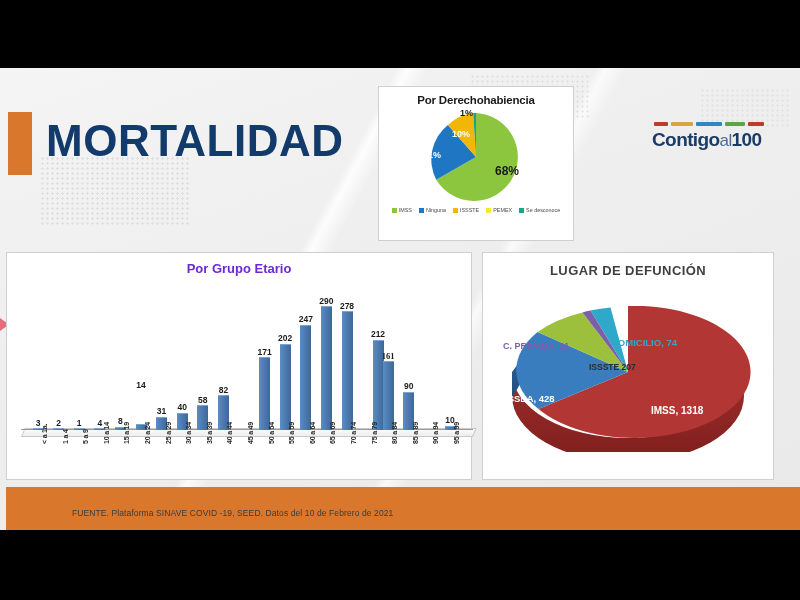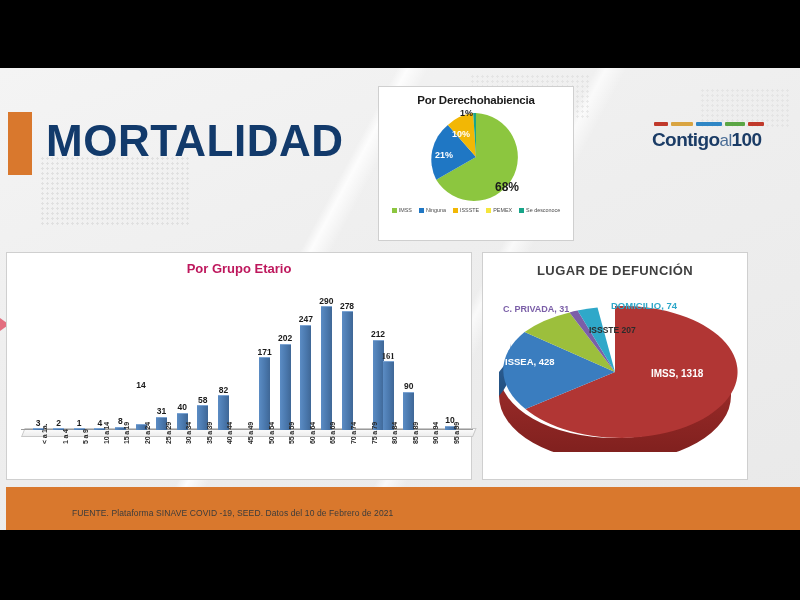--- a/index.html
+++ b/index.html
@@ -51,33 +51,33 @@
   
   .panel { position:absolute; background:#fff; border:1px solid #cfcfcf; }
 
   
   #panel-pie1 { left:378px; top:86px; width:196px; height:155px; }
   #pie1-title { text-align:center; font-size:11.5px; font-weight:bold; color:#1a1a1a;
                 margin-top:7px; letter-spacing:-.2px; }
   #pie1-wrap  { position:relative; width:100%; height:98px; }
   #pie1-svg   { position:absolute; left:50%; top:2px; transform:translateX(-50%); }
   .pie1-lbl { position:absolute; font-size:9px; font-weight:bold; }
-  #pie1-l68 { left:116px; top:58px;  color:#1a1a1a; font-size:12px;margin-top:16px; }
-  #pie1-l21 { left:56px;  top:44px;  color:#ffffff; }
+  #pie1-l68 { left:116px; top:58px;  color:#1a1a1a; font-size:12px; }
+  #pie1-l21 { left:44px;  top:44px;  color:#ffffff; }
   #pie1-l10 { left:73px;  top:23px;  color:#ffffff; }
   #pie1-l1  { left:81px;  top:2px;   color:#1a1a1a; }
   #pie1-legend { display:flex; justify-content:center; align-items:center; gap:7px;
                  margin-top:3px; flex-wrap:nowrap; }
   .lg-item { display:flex; align-items:center; gap:2px; }
   .lg-sw   { width:5px; height:5px; display:inline-block; }
   .lg-tx   { font-size:5.4px; color:#4a4a4a; white-space:nowrap; }
 
   
   #panel-bars { left:6px; top:252px; width:466px; height:228px; }
-  #bars-title { text-align:center; font-size:13px; font-weight:bold; color:#be185d;
+  #bars-title { text-align:center; font-size:13px; font-weight:bold; color:#6d28d9;
                 margin-top:8px; }
   #bars-plot  { position:relative; margin:4px 6px 0 10px; height:150px; }
   .bcol { position:absolute; bottom:0; width:14px; display:flex; flex-direction:column;
           justify-content:flex-end; align-items:center; height:100%; }
   .bval { font-size:8.5px; font-weight:bold; color:#1a1a1a; margin-bottom:1px;
           line-height:1; }
   .brect{ width:11px; background:linear-gradient(90deg,#5b8cc4 0%,#4a78ad 55%,#3f6796 100%);
           border-top:1px solid #7ba3d2; }
   
   #bars-floor { position:absolute; left:4px; bottom:-7px; width:452px; height:9px;
@@ -86,26 +86,26 @@
                 transform:skewX(-22deg); transform-origin:left bottom; }
   #bars-axis  { position:absolute; left:4px; bottom:0; width:452px; height:1px;
                 background:#9a9a9a; }
   #bars-labels{ position:relative; margin:14px 6px 0 10px; height:44px; }
   .blbl { position:absolute; top:0; width:11px;
           font-size:7px; color:#2b2b2b; font-weight:bold; white-space:nowrap;
           transform:rotate(-90deg); transform-origin:left top;
           letter-spacing:-.2px; }
 
   
-  #panel-pie2 { left:482px; top:252px; width:266px; height:228px; }
+  #panel-pie2 { left:482px; top:252px; width:292px; height:228px; }
   #pie2-title { text-align:center; font-size:13px; font-weight:bold; color:#3f3f3f;
                 margin-top:10px; letter-spacing:.4px; }
   #pie2-wrap  { position:relative; width:100%; height:180px; }
   #pie2-svg   { position:absolute; left:50%; top:6px; transform:translateX(-50%); }
-  .p2lbl { position:absolute; font-weight:bold; white-space:nowrap; }
+  .p2lbl { position:absolute; font-weight:bold; white-space:nowrap;margin-top:37px; }
   #p2-priv { left:20px;  top:26px;  font-size:9px;  color:#7b5fa8; }
   #p2-domi { left:128px; top:22px;  font-size:9.5px;color:#2fa8c9; }
   #p2-isss { left:106px; top:48px;  font-size:8.5px;color:#2b2b2b; text-align:center;
              line-height:1.1; }
   #p2-isse { left:22px;  top:78px;  font-size:9.5px;color:#ffffff; }
   #p2-imss { left:168px; top:90px;  font-size:10px; color:#ffffff; }
 
   
   #footer-band { position:absolute; left:6px; top:487px; width:794px; height:43px;
                  background:#d9782d; }

